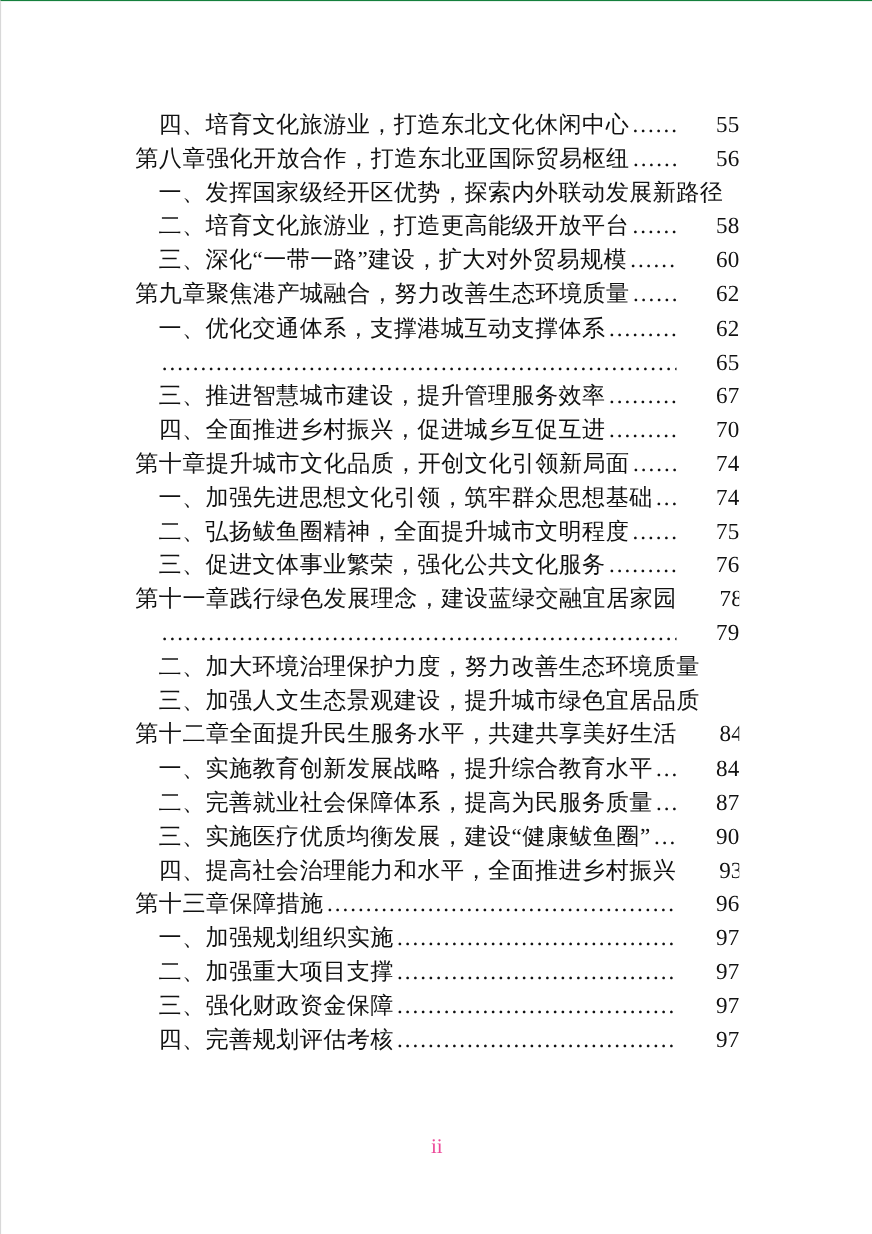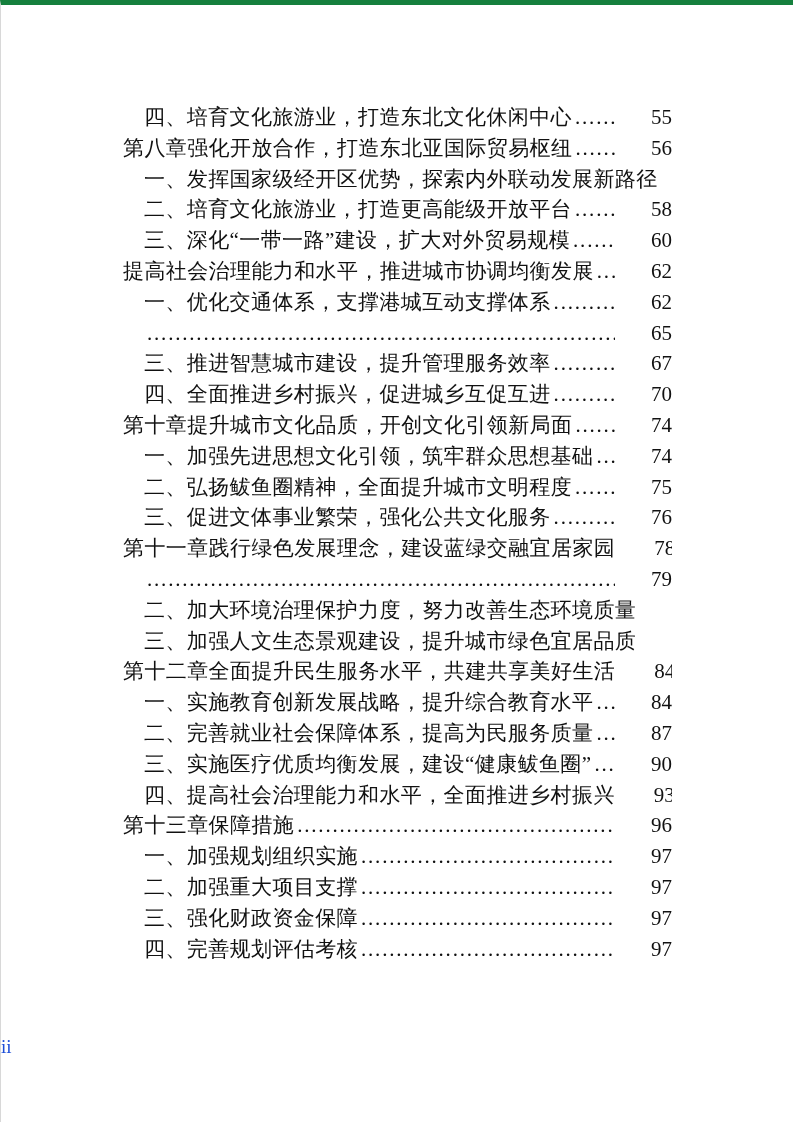--- a/index.html
+++ b/index.html
@@ -6,21 +6,21 @@
     margin: 0;
     padding: 0;
     background: #ffffff;
   }
   .page {
     position: relative;
     width: 793px;
     height: 1122px;
     background: #ffffff;
     box-sizing: border-box;
-    border-top: 5px solid #15803d;
+    border-top: 1px solid #15803d;
     border-left: 1px solid #d8d8d8;
     font-family: "Liberation Serif", "DejaVu Serif", serif;
     color: #111111;
     overflow: hidden;
   }
   .toc {
     position: absolute;
     top: 97px;
     left: 122px;
     right: 121px;
@@ -54,24 +54,24 @@
     flex: 0 0 auto;
     white-space: nowrap;
     font-size: 21px;
     margin-left: 34px;
   }
   .page-footer {
     position: absolute;
     left: 0;
     right: 0;
     top: 1030px;
-    text-align: left;
+    text-align: center;
     font-size: 19px;
     line-height: 24px;
-    color: #1d4ed8;
+    color: #ec4899;
   }
 </style>
 </head>
 <body>
 
 <div class="page">
   <nav class="toc">
       <div class="toc-row sub">
     <span class="toc-title">四、培育文化旅游业，打造东北文化休闲中心</span>
     <span class="toc-dots" aria-hidden="true">................................................................................................................................................................</span>
@@ -91,21 +91,21 @@
     <span class="toc-title">二、培育文化旅游业，打造更高能级开放平台</span>
     <span class="toc-dots" aria-hidden="true">................................................................................................................................................................</span>
     <span class="toc-page">58</span>
   </div>
       <div class="toc-row sub">
     <span class="toc-title">三、深化“一带一路”建设，扩大对外贸易规模</span>
     <span class="toc-dots" aria-hidden="true">................................................................................................................................................................</span>
     <span class="toc-page">60</span>
   </div>
       <div class="toc-row chapter">
-    <span class="toc-title">提高社会治理能力和水平，推进城市协调均衡发展</span>
+    <span class="toc-title">第九章聚焦港产城融合，努力改善生态环境质量</span>
     <span class="toc-dots" aria-hidden="true">................................................................................................................................................................</span>
     <span class="toc-page">62</span>
   </div>
       <div class="toc-row sub">
     <span class="toc-title">一、优化交通体系，支撑港城互动支撑体系</span>
     <span class="toc-dots" aria-hidden="true">................................................................................................................................................................</span>
     <span class="toc-page">62</span>
   </div>
       <div class="toc-row sub">
     <span class="toc-dots" aria-hidden="true">................................................................................................................................................................</span>

